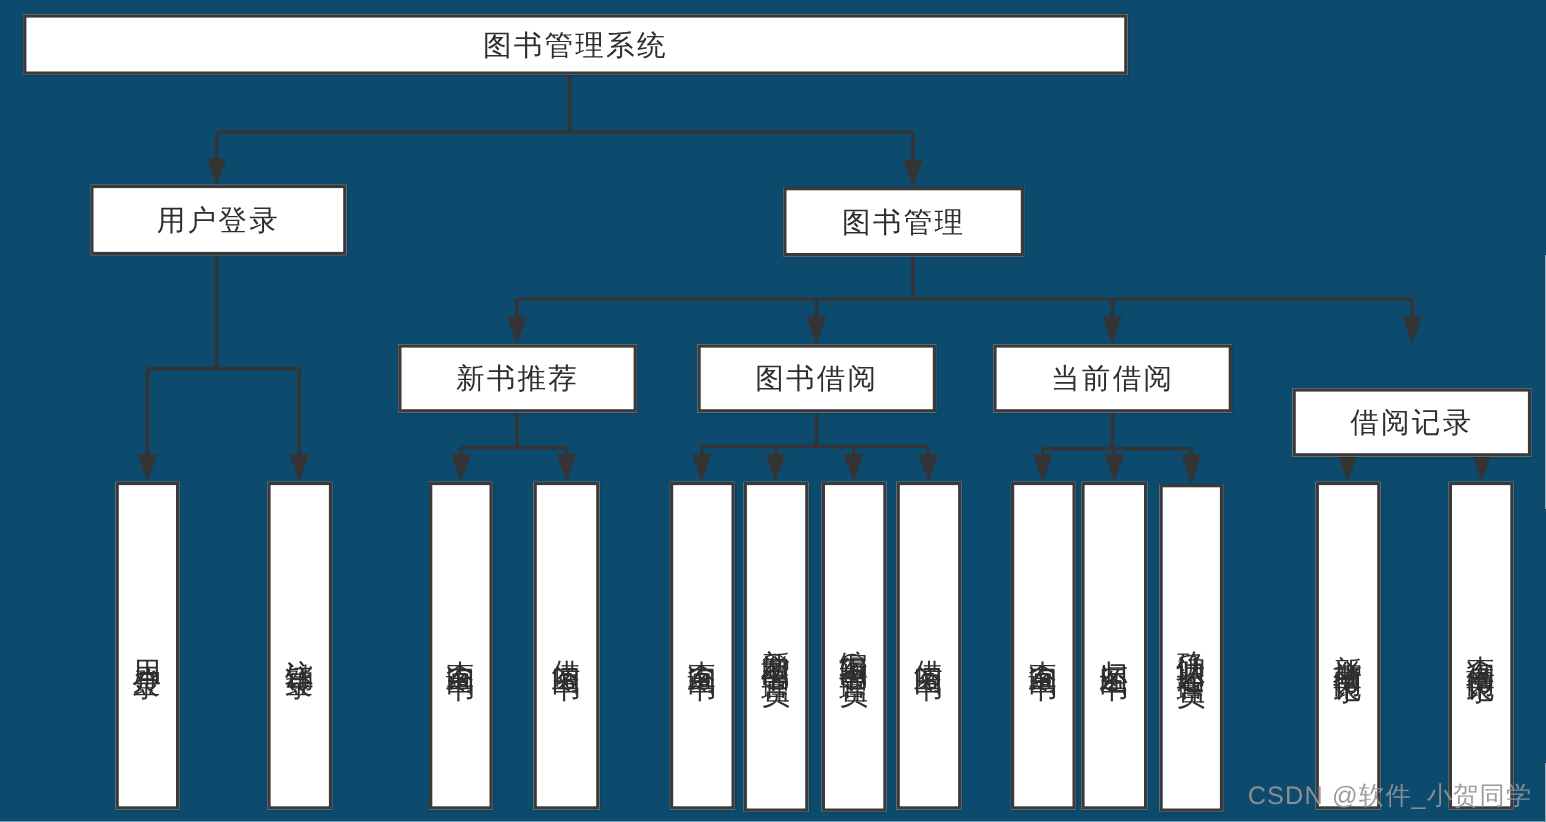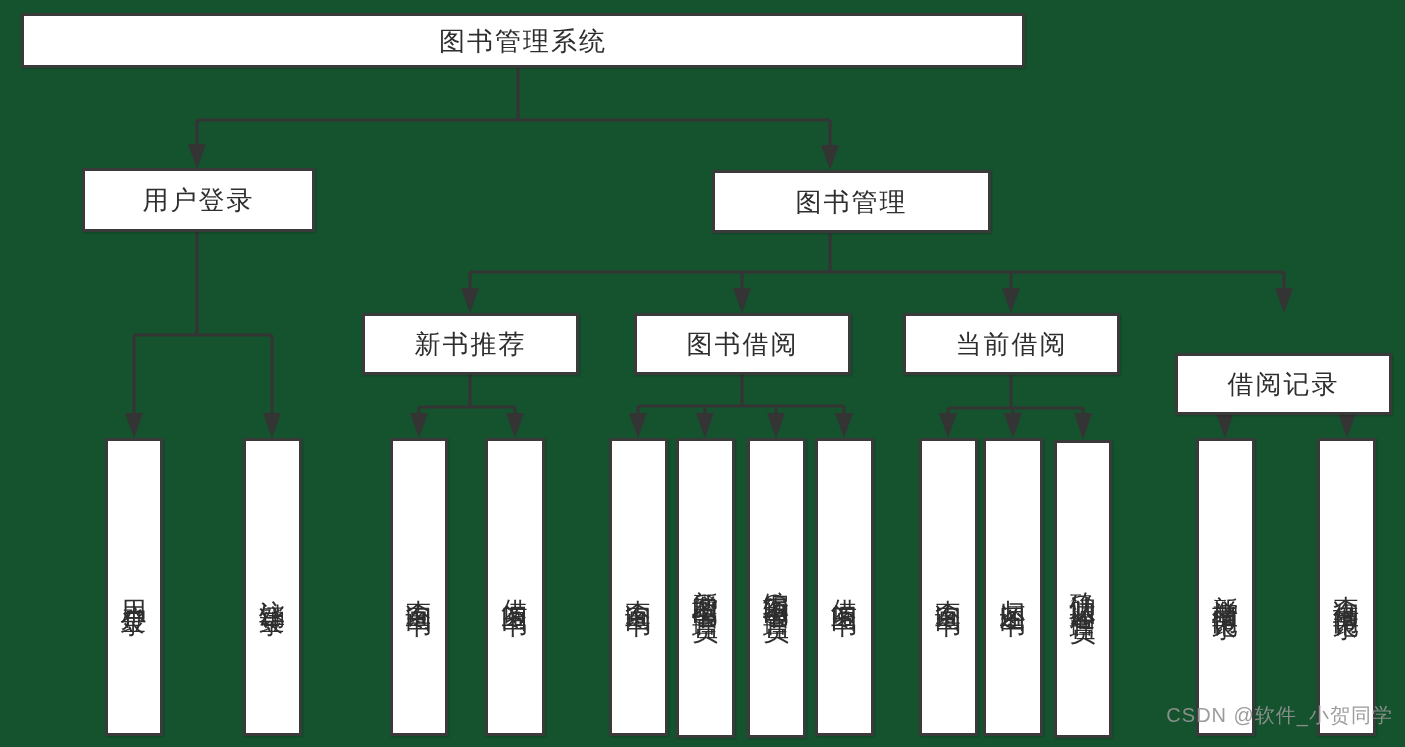--- a/index.html
+++ b/index.html
@@ -5,21 +5,21 @@
   html, body {
     margin: 0;
     padding: 0;
     background: #ffffff;
     font-family: "Liberation Sans", sans-serif;
   }
   .canvas {
     position: relative;
     width: 1405px;
     height: 747px;
-    background: #14532d;
+    background: #0c4a6e;
     overflow: hidden;
   }
   .connectors {
     position: absolute;
     left: 0;
     top: 0;
     width: 1405px;
     height: 747px;
   }
   .connectors path {
@@ -52,22 +52,22 @@
     writing-mode: vertical-rl;
     text-orientation: mixed;
     font-size: 26px;
     letter-spacing: 4px;
     line-height: 1;
     white-space: nowrap;
   }
   .watermark {
     position: absolute;
     right: 12px;
-    bottom: 18px;
-    font-size: 20px;
+    bottom: 8px;
+    font-size: 23px;
     letter-spacing: 1px;
     color: rgba(148,148,148,0.92);
     white-space: nowrap;
     pointer-events: none;
   }
 </style>
 </head>
 <body>
 
 <div class="canvas">
@@ -134,21 +134,21 @@
     <polygon points="1338,413 1356,413 1347,438"></polygon>
   </svg>
 
   <div class="node h" style="left:21px; top:13px; width:1004px; height:55px;">
     <span class="label">图书管理系统</span>
   </div>
 
   <div class="node h" style="left:82px; top:168px; width:233px; height:64px;">
     <span class="label">用户登录</span>
   </div>
-  <div class="node h" style="left:712px; top:170px; width:279px; height:63px;align-items:center;">
+  <div class="node h" style="left:712px; top:170px; width:219px; height:63px;align-items:center;">
     <span class="label">图书管理</span>
   </div>
 
   <div class="node h" style="left:362px; top:313px; width:217px; height:62px;text-align:right;">
     <span class="label">新书推荐</span>
   </div>
   <div class="node h" style="left:903px; top:313px; width:217px; height:62px;">
     <span class="label">当前借阅</span>
   </div>
   <div class="node h" style="left:634px; top:313px; width:217px; height:62px;">

